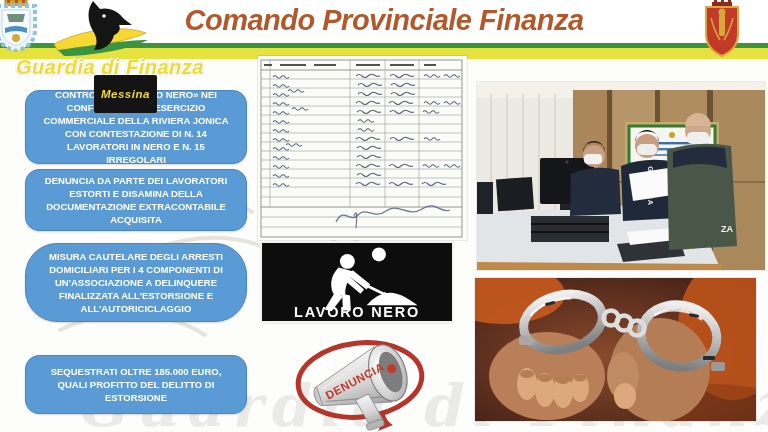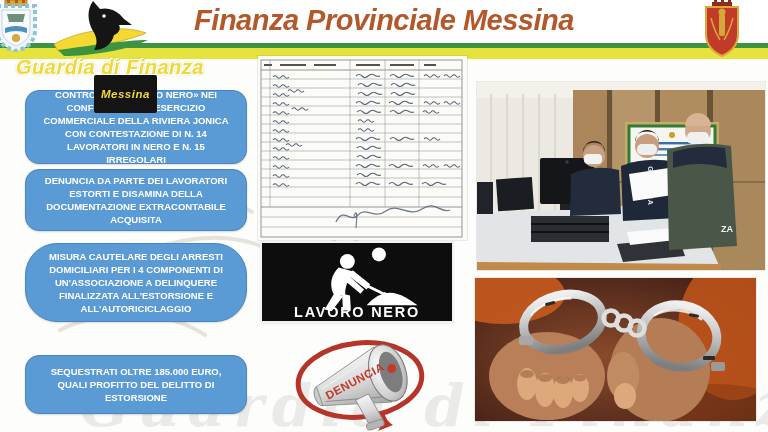--- a/index.html
+++ b/index.html
@@ -79,21 +79,21 @@
       <g fill="none" stroke="#c9c4b8" stroke-width="4" opacity="0.45" stroke-linecap="round">
         <path d="M60,215 C130,178 210,185 252,212"></path>
         <path d="M150,250 C210,228 260,238 288,262"></path>
         <path d="M330,230 C345,200 368,205 360,232 C354,252 335,250 332,236"></path>
         <path d="M60,330 C110,305 170,312 205,335"></path>
       </g>
     </svg>
   </div>
 
   <div class="header-band"></div>
-  <div class="slide-title">Finanza Provinciale Messina</div>
+  <div class="slide-title">Comando Provinciale Finanza</div>
   <div class="stripe-green"></div>
   <div class="stripe-yellow"></div>
 
   <div class="crest-left">
     <svg width="46" height="52" viewBox="0 0 46 52">
       <rect x="12" y="0" width="22" height="6" fill="#d4a93a" stroke="#a8832c" stroke-width="1"></rect>
       <rect x="14" y="-1" width="3" height="4" fill="#b3582a"></rect>
         <rect x="22" y="-1" width="3" height="4" fill="#b3582a"></rect>
         <rect x="29" y="-1" width="3" height="4" fill="#b3582a"></rect>
       <path d="M4,6 L42,6 L42,30 C42,42 34,48 23,51 C12,48 4,42 4,30 Z" fill="#eef7fb" stroke="#8fc3da" stroke-width="4" stroke-dasharray="4 3"></path>

